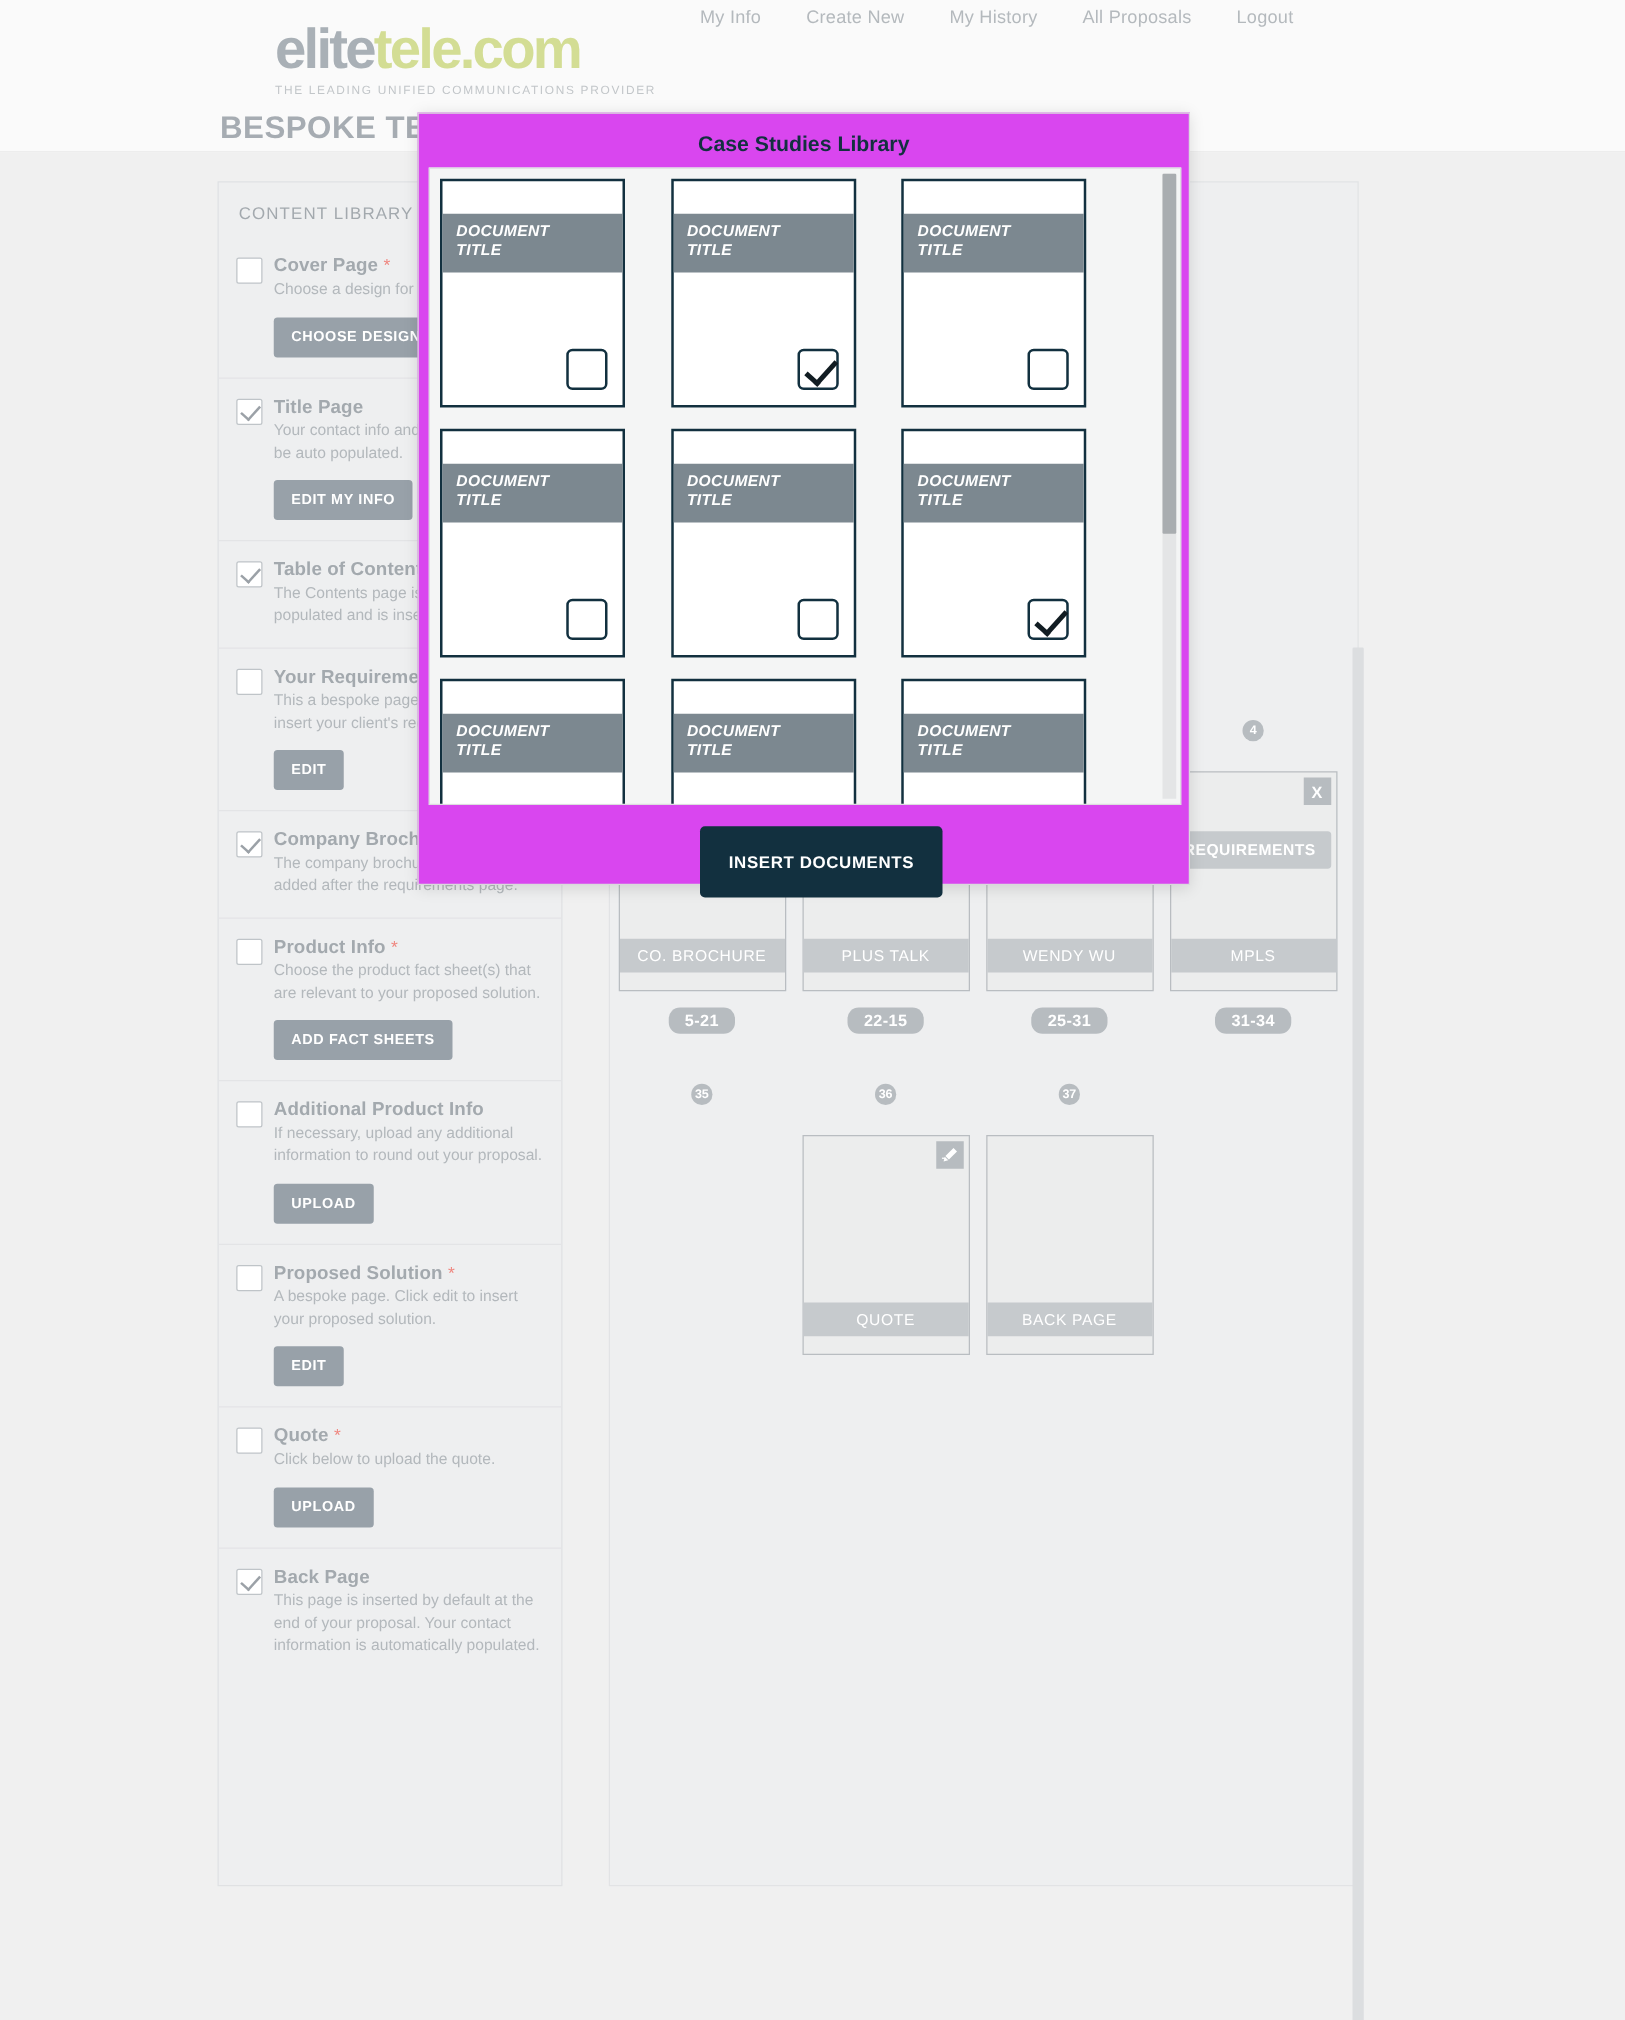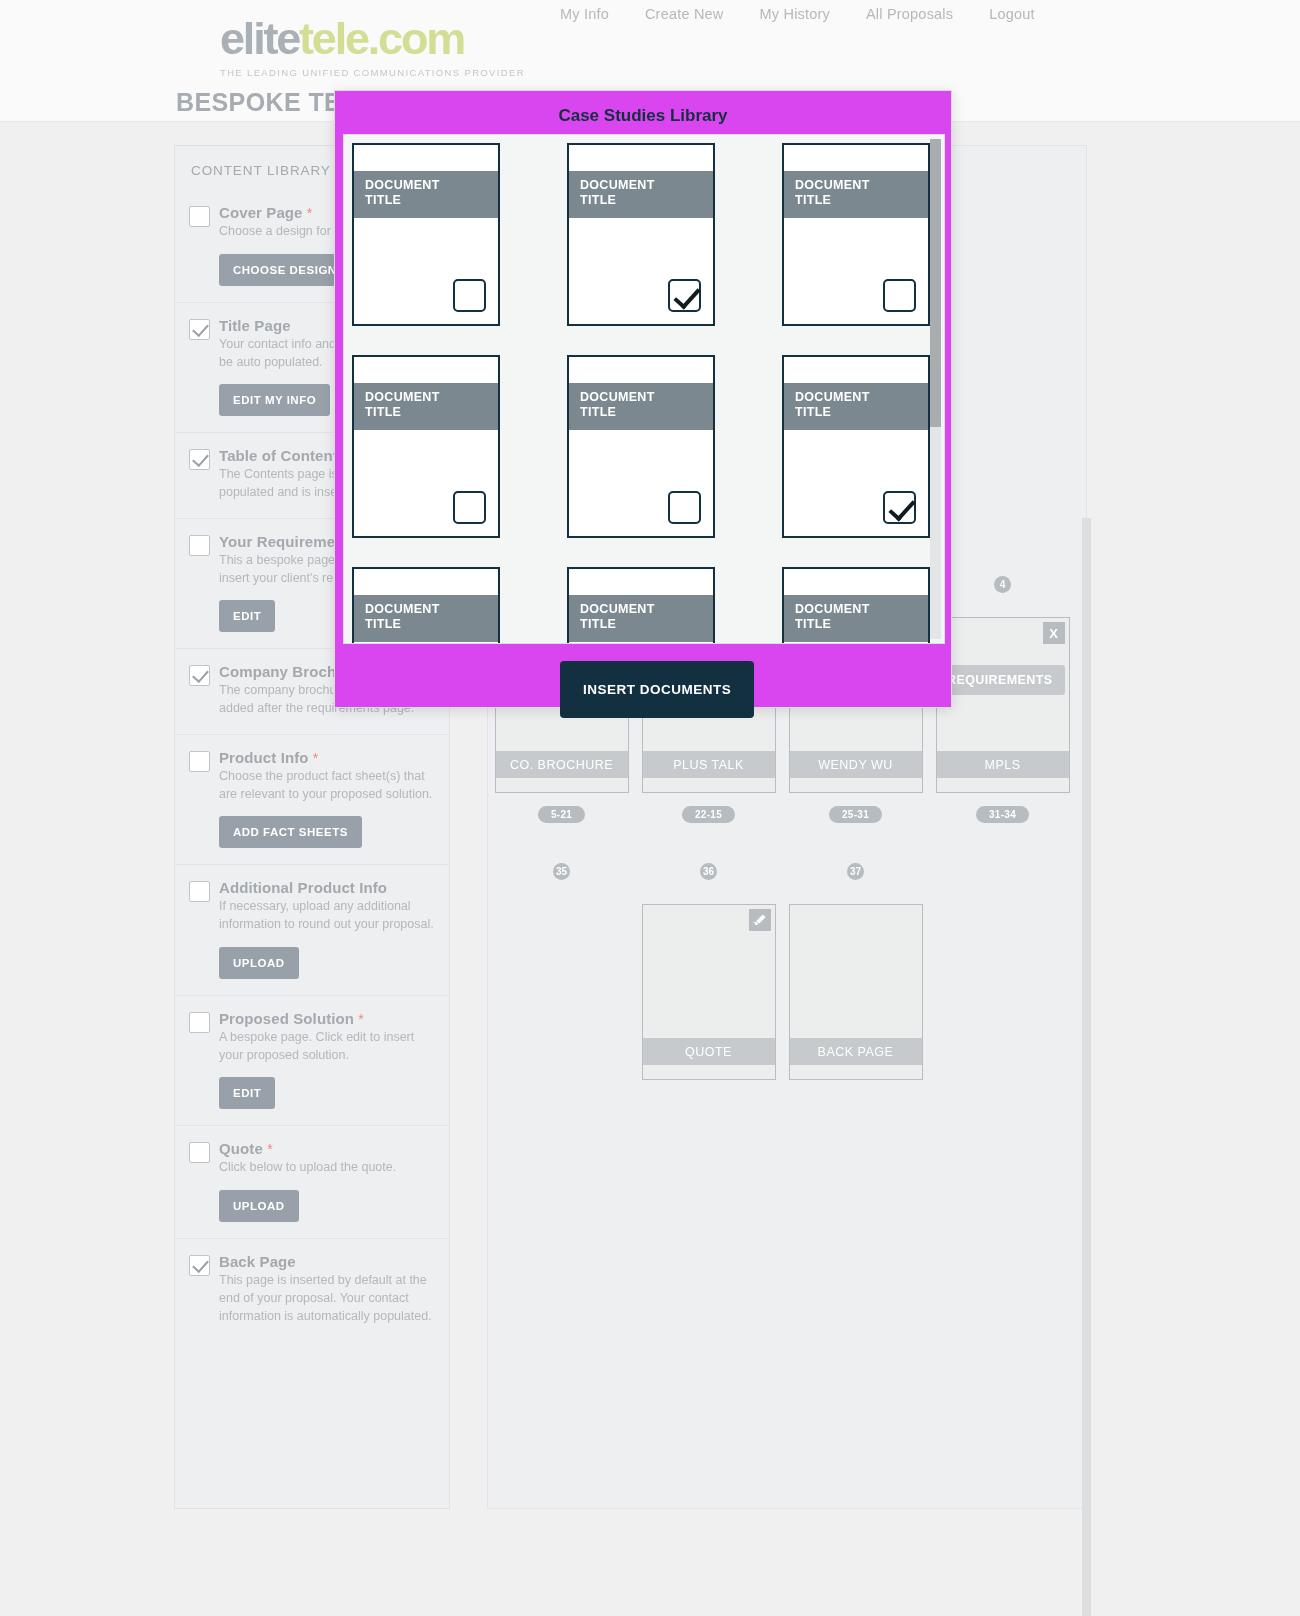--- a/index.html
+++ b/index.html
@@ -121,21 +121,21 @@
     display: flex; align-items: center; justify-content: center;
   }
   .thumb-action {
     position: absolute; right: 4px; top: 4px; width: 22px; height: 22px;
     background: #b7bcc0; color: #ffffff; cursor: pointer;
     display: flex; align-items: center; justify-content: center;
     font-size: 13px; font-weight: bold;
   }
   .pill {
     margin-top: 13px; background: #b7bcc0; color: #ffffff;
-    font-size: 10px; font-weight: bold; letter-spacing: .3px;
+    font-size: 13px; font-weight: bold; letter-spacing: .3px;
     border-radius: 9px; padding: 3px 13px;
   }
   .pill.hidden { visibility: hidden; }
   .spacer-row { height: 40px; }
 
   
   #modal-shade { position: absolute; inset: 0; background: transparent; }
   #modal {
     position: absolute; left: 334px; top: 90px; width: 618px; height: 618px;
     background: #d946ef; border: 1px solid #d9dadc;
@@ -145,22 +145,22 @@
   #modal-title {
     text-align: center; padding: 15px 0 11px;
     font-size: 17px; font-weight: bold; color: #12303f;
   }
   #doc-scroll-area {
     position: absolute; left: 8px; top: 43px; width: 602px; height: 510px;
     background: #f4f5f5; border: 1px solid #dcdddf;
     overflow: hidden;
   }
   #doc-grid {
-    position: absolute; left: 8px; top: 8px; width: 578px;
-    display: flex; flex-wrap: wrap; gap: 12px;
+    position: absolute; left: 8px; top: 8px; width: 517px;
+    display: flex; flex-wrap: wrap; gap: 0; font-style: italic;
   }
   .doccard {
     position: relative; width: 148px; height: 183px; margin-right: 0;
     background: #ffffff; border: 2px solid #12303f;
     margin-bottom: 17px;
   }
   .doc-header {
     position: absolute; left: 0; right: 0; top: 26px; height: 47px;
     background: #7c8890; color: #ffffff;
     font-size: 12.5px; font-weight: bold; line-height: 1.2;

